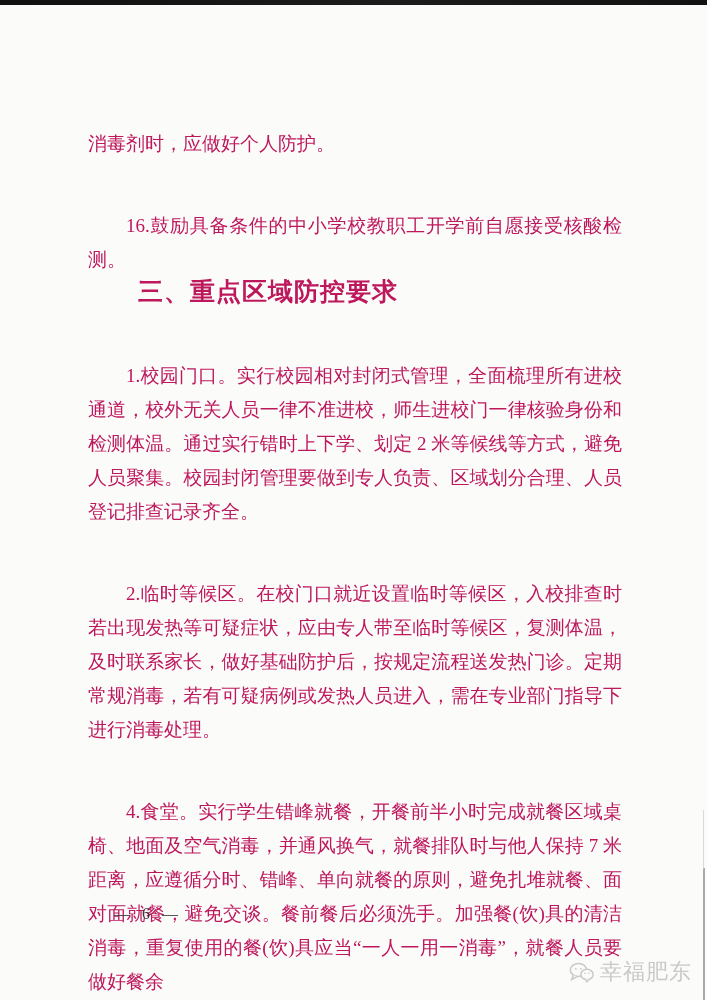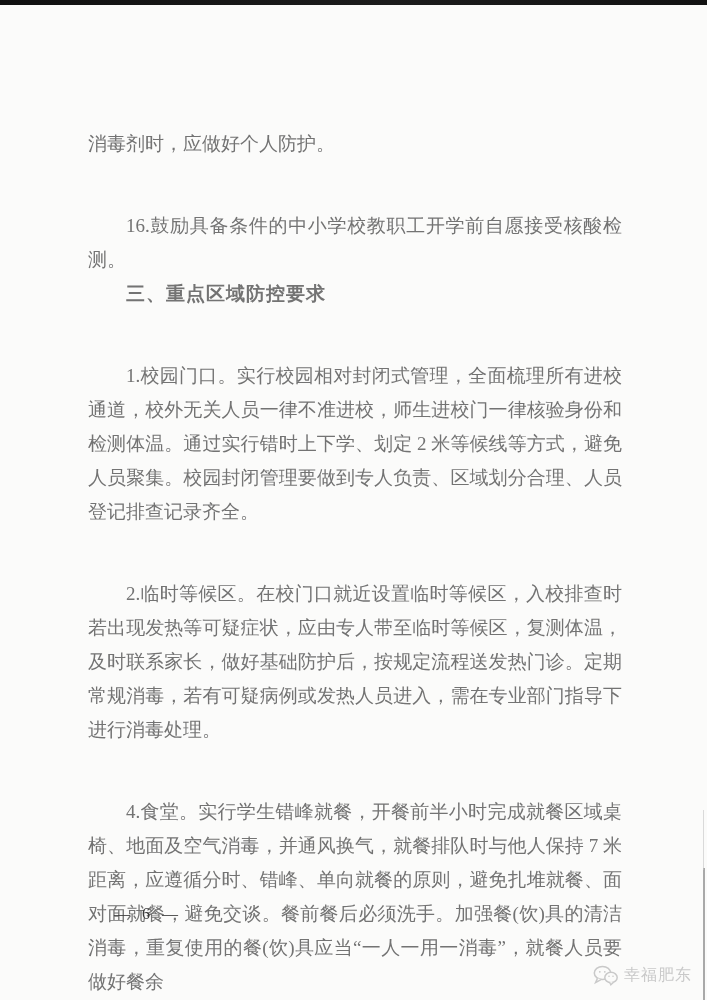--- a/index.html
+++ b/index.html
@@ -35,47 +35,47 @@
   .content p {
     margin: 0;
     text-align: justify;
     text-justify: inter-ideograph;
   }
   .content p.continuation { text-indent: 0; }
   .content p.body { text-indent: 2em; margin-top: 48px; }
   .content p.heading {
     text-indent: 2em;
     font-weight: bold;
-    font-family: Liberation Sans, sans-serif;
-    font-size: 19px;
+    font-family: Liberation Mono, monospace;
+    font-size: 25px;
     letter-spacing: 1px;
   }
   .page-number {
     position: absolute; top: 905px; left: 114px;
     font-size: 16px; color: #3a3a3a;
     letter-spacing: 4px;
   }
   .watermark {
     position: absolute; right: 15px; bottom: 13px;
     display: flex; align-items: center; gap: 5px;
     color: #c9c9c9;
-    font-size: 16px;
+    font-size: 22px;
     font-family: "Liberation Sans", sans-serif;
     letter-spacing: 1px;
   }
   .watermark .icon { display: inline-flex; }
 </style>
 </head>
 <body style="background: rgb(251, 251, 250);">
 
 <div class="scan-bar-top"></div>
 <div class="scan-edge-right"></div>
 <div class="scan-edge-right-faint"></div>
 
-<div class="content" style="color: #737373;">
+<div class="content" style="color: #be185d;">
     <p class="continuation">消毒剂时，应做好个人防护。</p>
     <p class="body">16.鼓励具备条件的中小学校教职工开学前自愿接受核酸检测。</p>
     <p class="heading">三、重点区域防控要求</p>
     <p class="body">1.校园门口。实行校园相对封闭式管理，全面梳理所有进校通道，校外无关人员一律不准进校，师生进校门一律核验身份和检测体温。通过实行错时上下学、划定 2 米等候线等方式，避免人员聚集。校园封闭管理要做到专人负责、区域划分合理、人员登记排查记录齐全。</p>
     <p class="body">2.临时等候区。在校门口就近设置临时等候区，入校排查时若出现发热等可疑症状，应由专人带至临时等候区，复测体温，及时联系家长，做好基础防护后，按规定流程送发热门诊。定期常规消毒，若有可疑病例或发热人员进入，需在专业部门指导下进行消毒处理。</p>
     <p class="body">4.食堂。实行学生错峰就餐，开餐前半小时完成就餐区域桌椅、地面及空气消毒，并通风换气，就餐排队时与他人保持 7 米距离，应遵循分时、错峰、单向就餐的原则，避免扎堆就餐、面对面就餐，避免交谈。餐前餐后必须洗手。加强餐(饮)具的清洁消毒，重复使用的餐(饮)具应当“一人一用一消毒”，就餐人员要做好餐余</p>
   </div>
 
 <div class="page-number">— 6 —</div>
 

